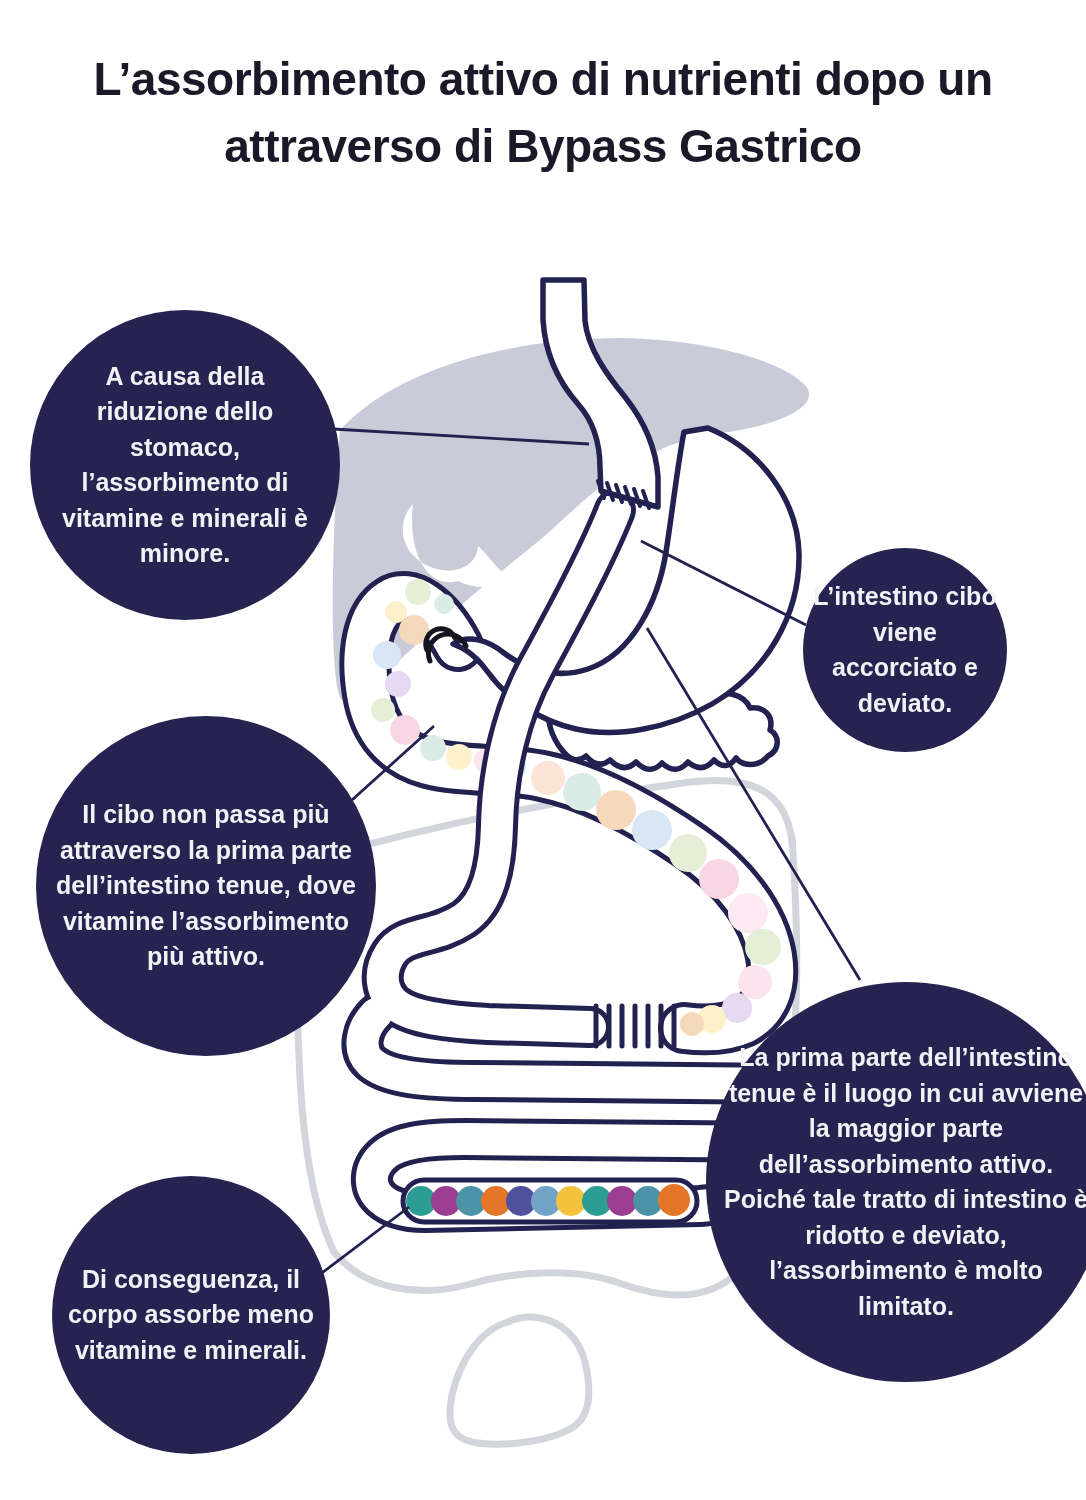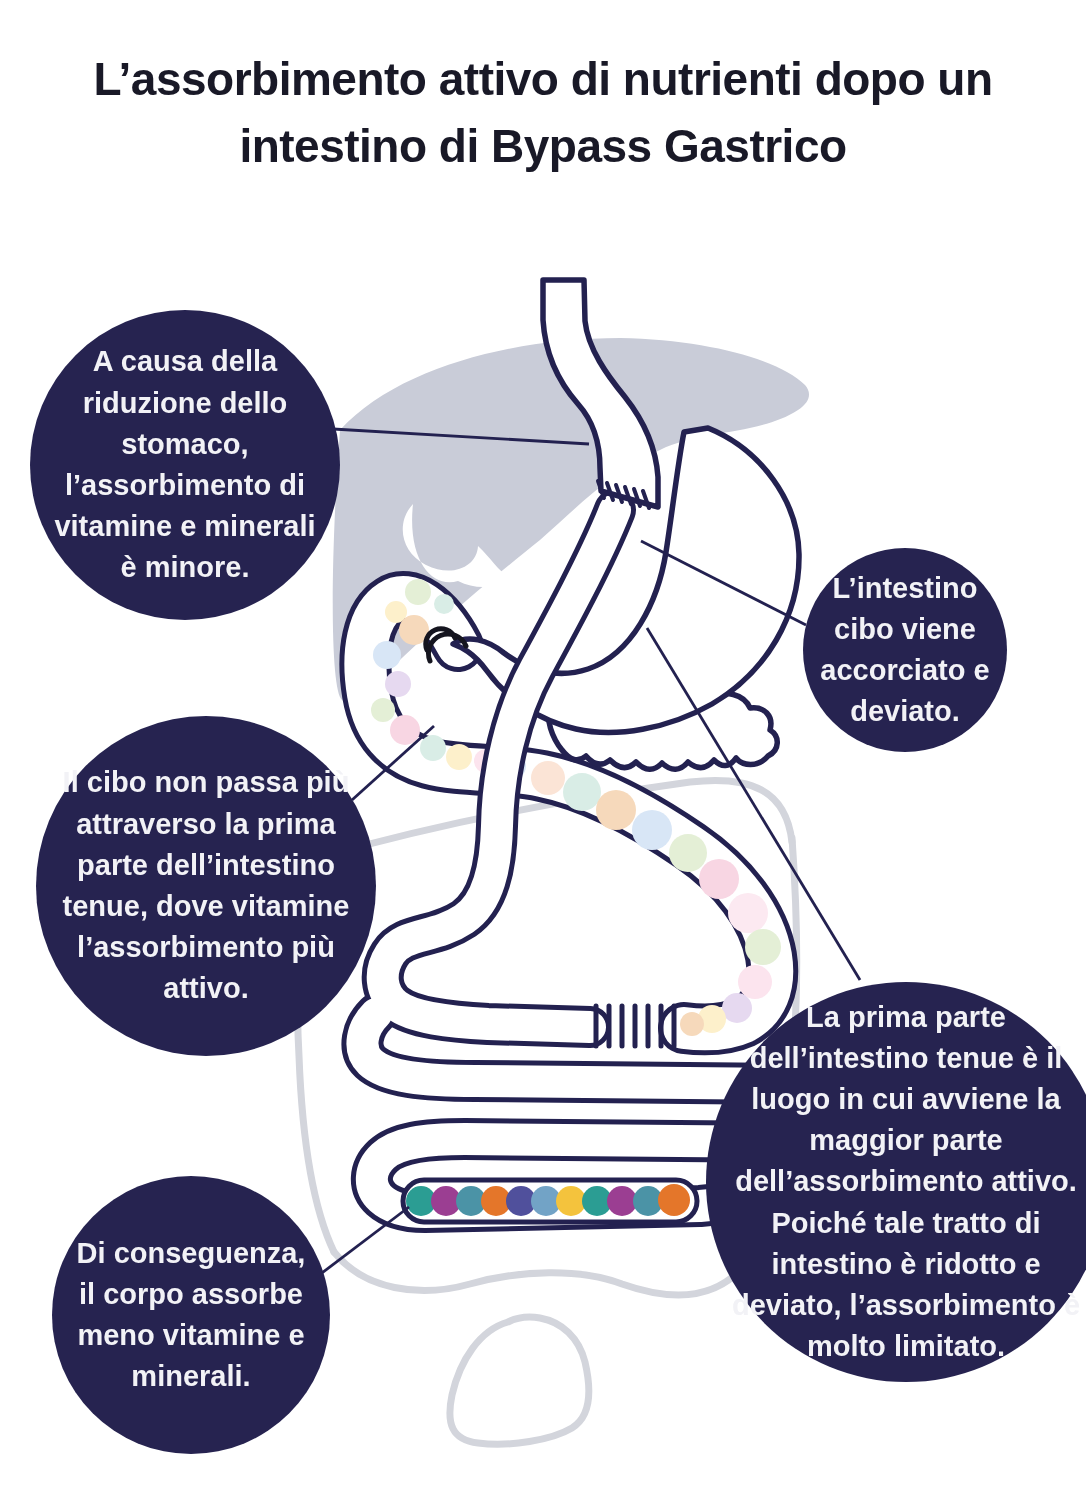--- a/index.html
+++ b/index.html
@@ -33,42 +33,42 @@
   .w-serp-o{stroke-width:42;}
   .w-serp-i{stroke-width:32;}
   .staple{stroke:var(--outline);stroke-width:5;stroke-linecap:round;}
   .staple-sm{stroke:var(--outline);stroke-width:4;stroke-linecap:round;}
   .hook{fill:none;stroke:#15151f;stroke-width:5;stroke-linecap:round;}
   .connector{stroke:var(--outline);stroke-width:2.8;}
   .capsule{fill:#ffffff;stroke:var(--outline);stroke-width:5;}
   .callout{
     position:absolute;border-radius:50%;background:var(--navy);color:var(--text-light);
     display:flex;align-items:center;justify-content:center;text-align:center;
-    font-weight:600;font-size:29px;
+    font-weight:600;font-size:25px;
   }
   .callout .txt{line-height:1.42;}
   .c1{left:30px;top:310px;width:310px;height:310px;}
   .c1 .txt{width:276px;}
   .c2{left:803px;top:548px;width:204px;height:204px;}
   .c2 .txt{width:184px;}
   .c3{left:36px;top:716px;width:340px;height:340px;}
   .c3 .txt{width:302px;}
   .c4{left:706px;top:982px;width:400px;height:400px;}
   .c4 .txt{width:368px;}
   .c5{left:52px;top:1176px;width:278px;height:278px;text-align:center;}
   .c5 .txt{width:252px;}
 </style>
 </head>
 <body>
 
 <div class="page">
 
   <div class="title">
     <div>L’assorbimento attivo di nutrienti dopo un</div>
-    <div>intestino di Bypass Gastrico</div>
+    <div>attraverso di Bypass Gastrico</div>
   </div>
 
   <svg class="anatomy" width="1086" height="1500" viewBox="0 0 1086 1500">
 
     <path class="liver" d="M 340,430 C 400,365 520,338 620,338 C 710,340 780,360 805,385
          C 812,393 810,402 798,410 C 760,435 700,430 660,450
          C 610,472 580,505 540,540 C 490,580 430,630 395,665
          C 375,688 352,708 342,700 C 330,690 330,560 340,430 Z"></path>
 
     <path class="gb" d="M 413,504 C 396,522 400,552 426,565 C 452,578 477,567 478,546

